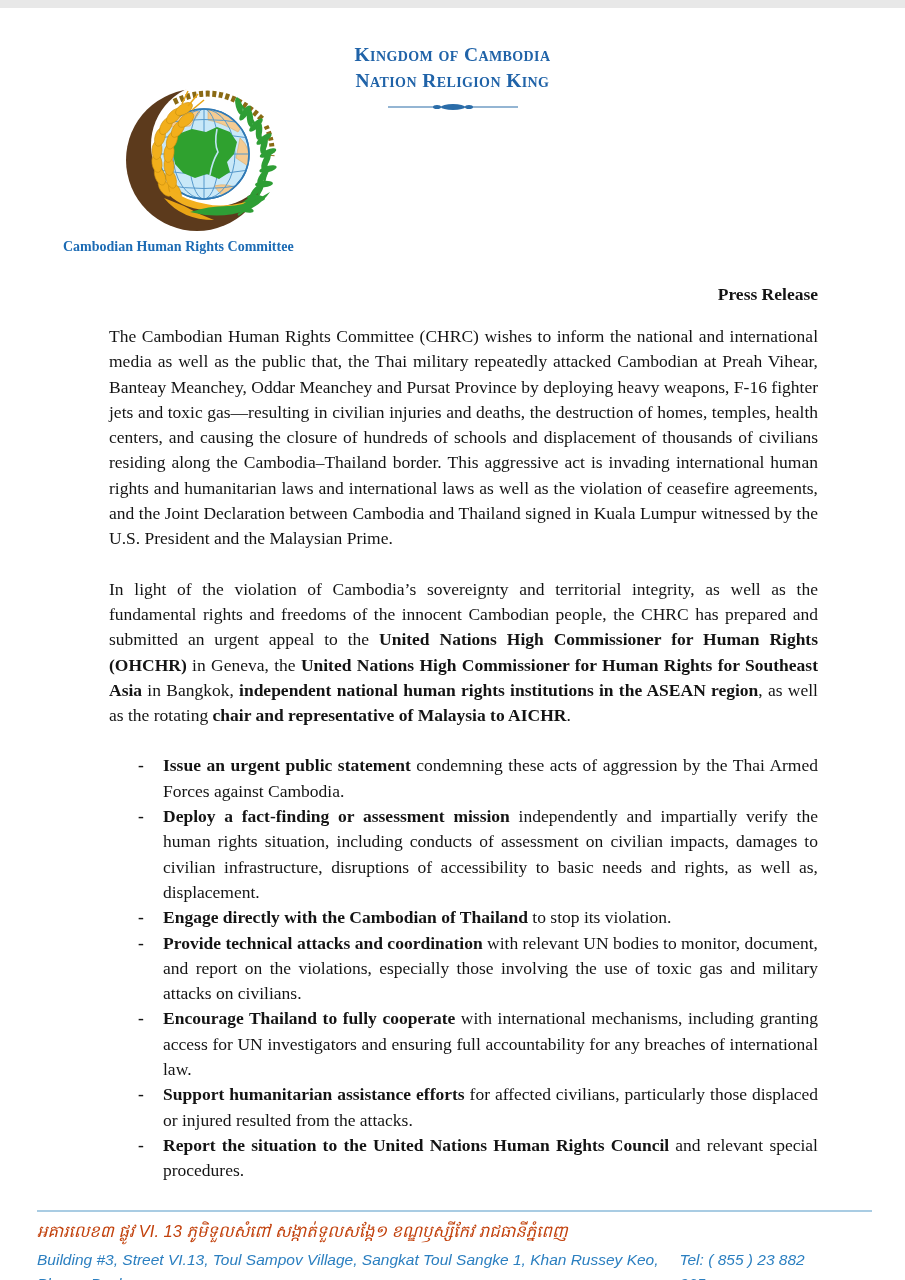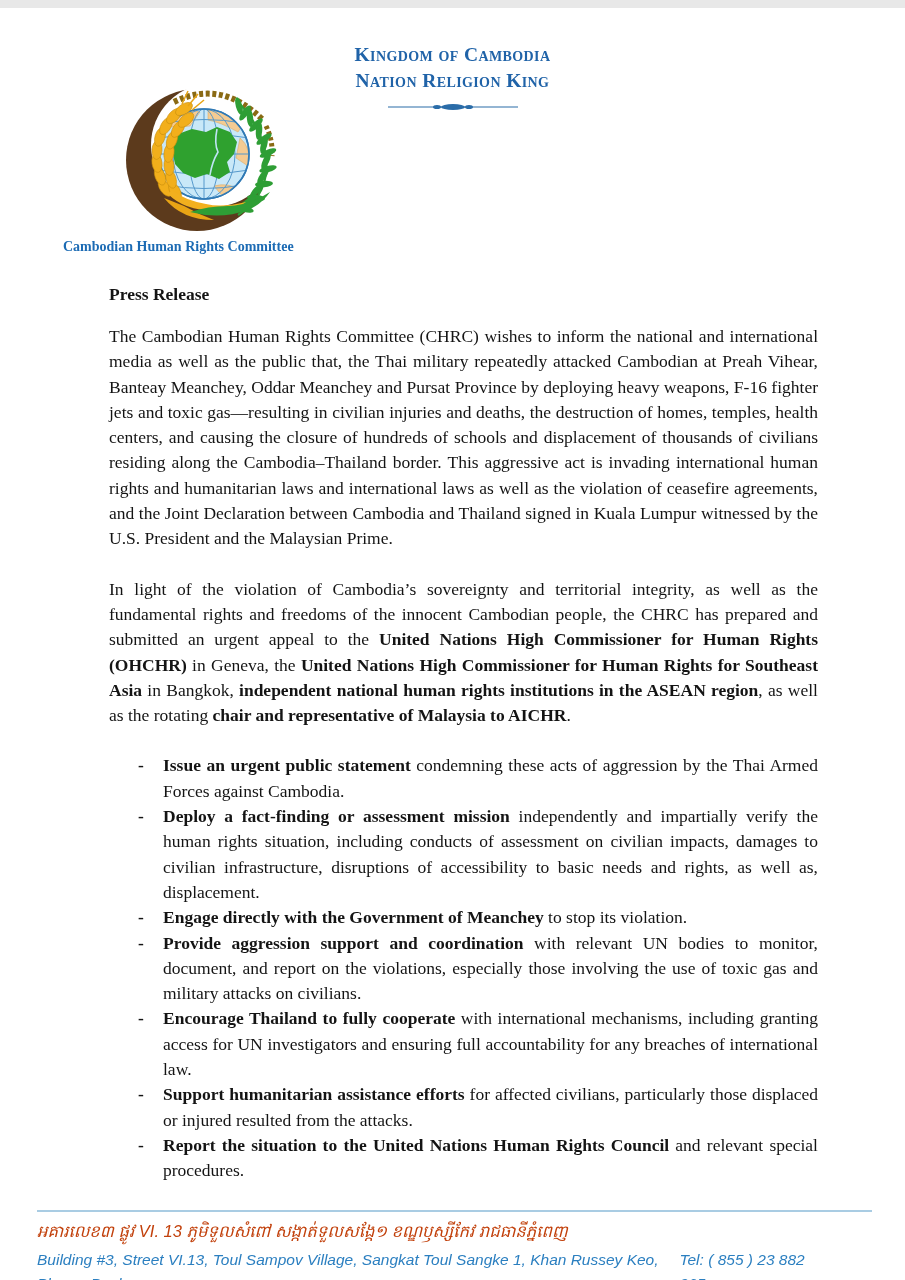--- a/index.html
+++ b/index.html
@@ -32,21 +32,21 @@
     position:absolute; top:231px; left:63px;
     font-weight:700; font-size:14px;
     color:#1C6BB4;
   }
   
   .content {
     position:absolute; top:274px; left:0; right:0;
     padding:0 87px 0 109px;
   }
   .doc-title {
-    text-align:left;
+    text-align:right;
     font-size:17.5px; font-weight:700;
     line-height:25px;
     margin-bottom:17px;
   }
   .para {
     font-size:17.5px;
     line-height:25.3px;
     text-align:justify;
     margin-bottom:25px;
   }
@@ -208,25 +208,25 @@
       <div class="bullet">
         <span class="marker">-</span>
         <div class="btext"><span class="b">Issue an urgent public statement</span><span> condemning these acts of aggression by the Thai Armed Forces against Cambodia.</span></div>
       </div>
       <div class="bullet">
         <span class="marker">-</span>
         <div class="btext"><span class="b">Deploy a fact-finding or assessment mission</span><span> independently and impartially verify the human rights situation, including conducts of assessment on civilian impacts, damages to civilian infrastructure, disruptions of accessibility to basic needs and rights, as well as, displacement.</span></div>
       </div>
       <div class="bullet">
         <span class="marker">-</span>
-        <div class="btext"><span class="b">Engage directly with the Government of Meanchey</span><span> to stop its violation.</span></div>
-      </div>
-      <div class="bullet">
-        <span class="marker">-</span>
-        <div class="btext"><span class="b">Provide aggression support and coordination</span><span> with relevant UN bodies to monitor, document, and report on the violations, especially those involving the use of toxic gas and military attacks on civilians.</span></div>
+        <div class="btext"><span class="b">Engage directly with the Cambodian of Thailand</span><span> to stop its violation.</span></div>
+      </div>
+      <div class="bullet">
+        <span class="marker">-</span>
+        <div class="btext"><span class="b">Provide technical attacks and coordination</span><span> with relevant UN bodies to monitor, document, and report on the violations, especially those involving the use of toxic gas and military attacks on civilians.</span></div>
       </div>
       <div class="bullet">
         <span class="marker">-</span>
         <div class="btext"><span class="b">Encourage Thailand to fully cooperate</span><span> with international mechanisms, including granting access for UN investigators and ensuring full accountability for any breaches of international law.</span></div>
       </div>
       <div class="bullet">
         <span class="marker">-</span>
         <div class="btext"><span class="b">Support humanitarian assistance efforts</span><span> for affected civilians, particularly those displaced or injured resulted from the attacks.</span></div>
       </div>
       <div class="bullet">

